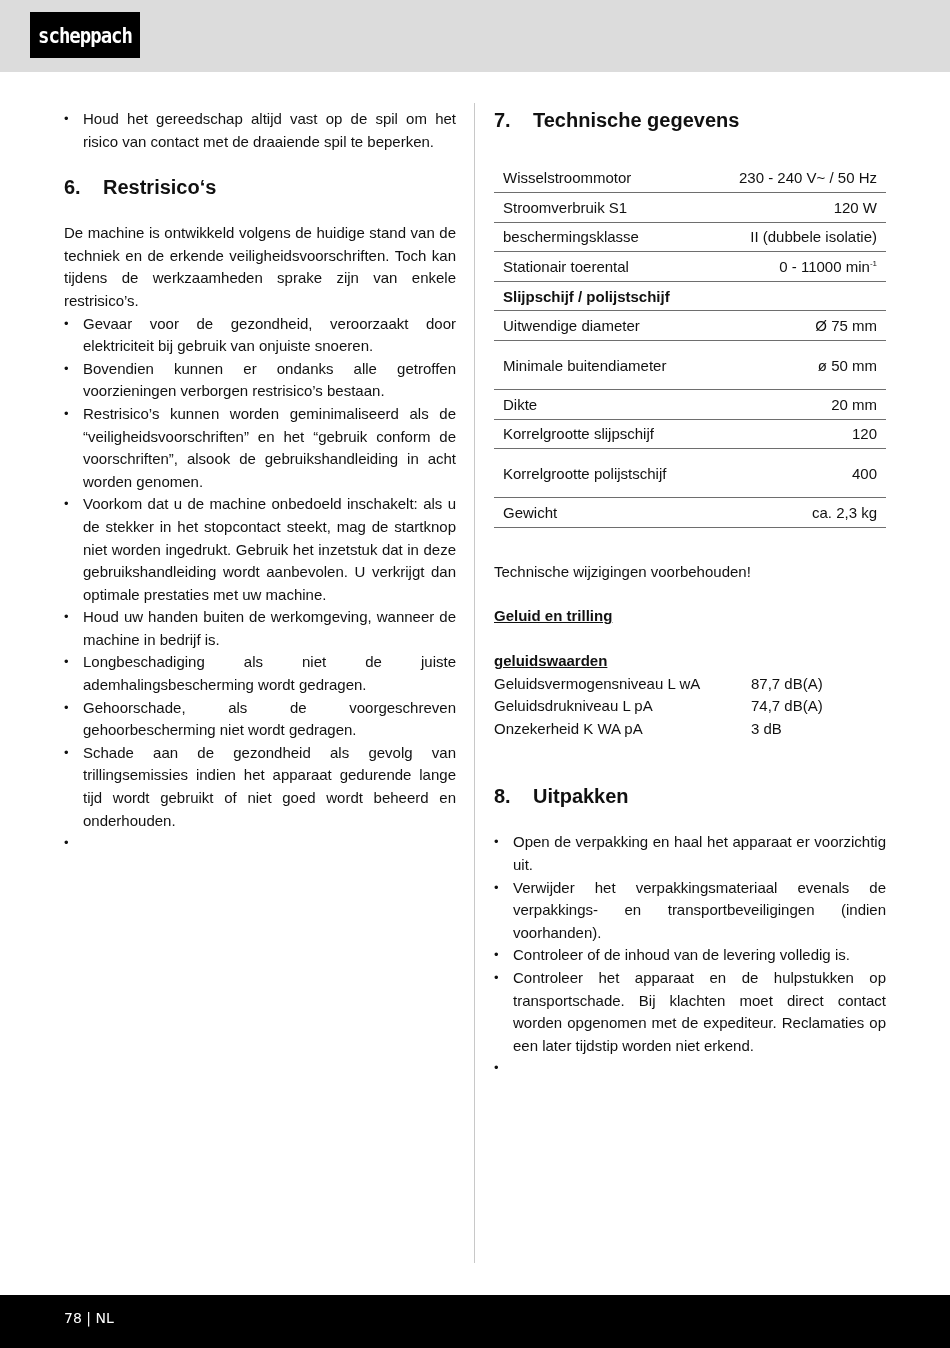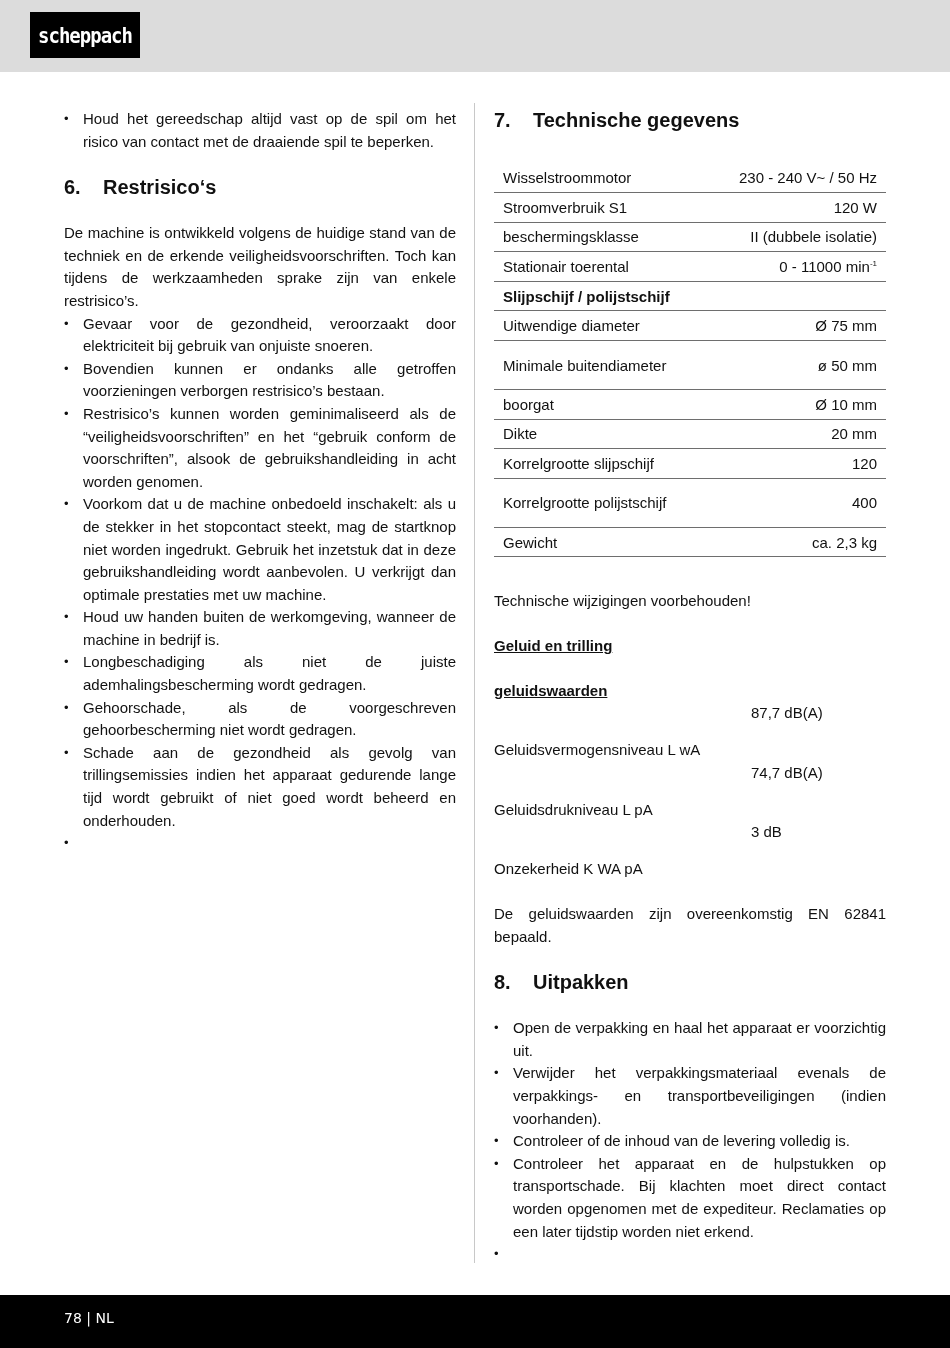--- a/index.html
+++ b/index.html
@@ -42,21 +42,21 @@
   table.spec td {
     border-bottom: 1.5px solid #6e6e6e; padding: 4px 9px; line-height: 17px; vertical-align: middle;
   }
   table.spec td.k { width: 170px; text-align: justify; }
   table.spec td.v { text-align: right; }
   table.spec tr.section td { font-weight: bold; margin-top: 32px; }
   table.spec tr { height: 29.6px; }
   sup { font-size: 8px; vertical-align: super; line-height: 0; }
   .b { font-weight: bold; text-decoration: underline; }
   .sound-row { display: flex; }
-  .sound-row .sk { width: 257px; margin-top: 37px; }
+  .sound-row .sk { width: 257px; }
   .footer {
     position: absolute; left: 0; top: 1295px; width: 950px; height: 53px; background: #000; color: #fff; padding-left: 11px;
   }
   .footer .page { position: absolute; left: 64px; top: 15px; font-size: 14px; font-family: "DejaVu Sans", sans-serif; }
   .footer .url { position: absolute; left: 380px; top: 13px; font-size: 16px; font-weight: bold; font-family: "DejaVu Sans", sans-serif; letter-spacing: 0.3px; margin-top: 43px; }
 </style>
 </head>
 <body>
 
 <div class="topbar">
@@ -118,24 +118,20 @@
         </tr>
     <tr>
           <td class="k">Uitwendige diameter</td>
           <td class="v">Ø 75 mm</td>
         </tr>
     <tr style="height:49px">
           <td class="k">Minimale buitendiameter</td>
           <td class="v">ø 50 mm</td>
         </tr>
     <tr>
-          <td class="k">boorgat</td>
-          <td class="v">Ø 10 mm</td>
-        </tr>
-    <tr>
           <td class="k">Dikte</td>
           <td class="v">20 mm</td>
         </tr>
     <tr>
           <td class="k">Korrelgrootte slijpschijf</td>
           <td class="v">120</td>
         </tr>
     <tr style="height:49px">
           <td class="k">Korrelgrootte polijstschijf</td>
           <td class="v">400</td>
@@ -159,21 +155,20 @@
     </div>
   <div class="sound-row">
       <span class="sk">Geluidsdrukniveau L pA</span>
       <span>74,7 dB(A)</span>
     </div>
   <div class="sound-row">
       <span class="sk">Onzekerheid K WA pA</span>
       <span>3 dB</span>
     </div>
   <div style="height:22px"></div>
-  <p>De geluidswaarden zijn overeenkomstig EN 62841 bepaald.</p>
 
   <div style="height:22px"></div>
   <h2>
     <span class="num">8.</span>
     <span>Uitpakken</span>
   </h2>
   <div style="height:23px"></div>
   <ul class="bul">
     <li><span class="dot">•</span><span>Open de verpakking en haal het apparaat er voorzichtig uit.</span></li>
     <li><span class="dot">•</span><span>Verwijder het verpakkingsmateriaal evenals de verpakkings- en transportbeveiligingen (indien voorhanden).</span></li>

